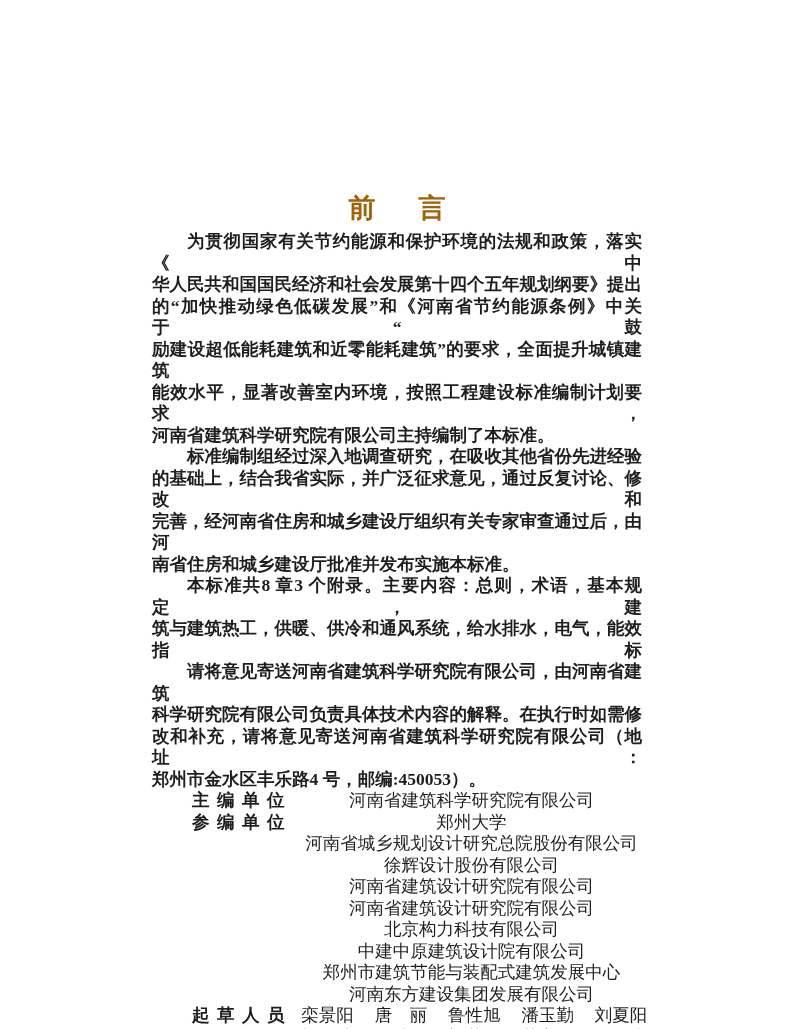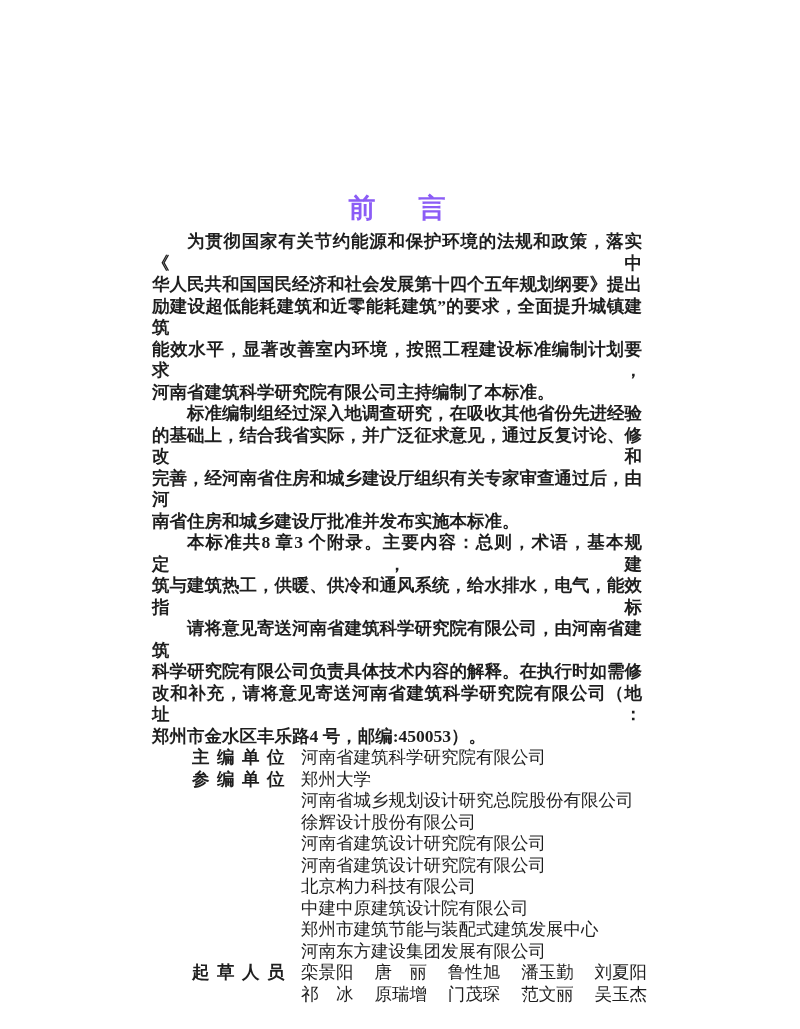--- a/index.html
+++ b/index.html
@@ -22,21 +22,21 @@
     width: 490px;
   }
   .doc-title {
     margin: 193px 0 0 0;
     font-size: 27px;
     line-height: 31px;
     font-weight: bold;
     text-align: center;
     letter-spacing: 8px;
     padding-left: 8px; 
-    color: #8b5cf6;
+    color: #a16207;
   }
   .body-text {
     margin-top: 7px;
     font-size: 17.5px;
     line-height: 21.5px;
   }
   .para { margin: 0; font-weight: bold; }
   .ln {
     display: block;
     text-align: justify;
@@ -45,21 +45,21 @@
   .ln.ind { text-indent: 35px; }
   .credit-row { display: flex; gap: 8px; }
   .credit-label {
     font-weight: bold;
     margin-left: 40px;
     width: 101px;
     letter-spacing: 7.5px;
     white-space: nowrap;
     flex-shrink: 0;
   }
-  .credit-values { flex: 1; }
+  .credit-values { flex: 1; text-align: center; }
   .unit { display: block; }
   .names-row { white-space: nowrap; }
   .name {
     display: inline-block;
     width: 53px;
     margin-right: 16px;
   }
   .name:last-child { margin-right: 0; }
 </style>
 </head>
@@ -67,20 +67,21 @@
 
 <div class="sheet">
 
   <h1 class="doc-title">前　言</h1>
 
   <div class="body-text">
 
     <p class="para">
       <span class="ln j ind">为贯彻国家有关节约能源和保护环境的法规和政策，落实《中</span>
       <span class="ln j">华人民共和国国民经济和社会发展第十四个五年规划纲要》提出</span>
+      <span class="ln j">的“加快推动绿色低碳发展”和《河南省节约能源条例》中关于“鼓</span>
       <span class="ln j">励建设超低能耗建筑和近零能耗建筑”的要求，全面提升城镇建筑</span>
       <span class="ln j">能效水平，显著改善室内环境，按照工程建设标准编制计划要求，</span>
       <span class="ln">河南省建筑科学研究院有限公司主持编制了本标准。</span>
     </p>
 
     <p class="para">
       <span class="ln j ind">标准编制组经过深入地调查研究，在吸收其他省份先进经验</span>
       <span class="ln j">的基础上，结合我省实际，并广泛征求意见，通过反复讨论、修改和</span>
       <span class="ln j">完善，经河南省住房和城乡建设厅组织有关专家审查通过后，由河</span>
       <span class="ln">南省住房和城乡建设厅批准并发布实施本标准。</span>

